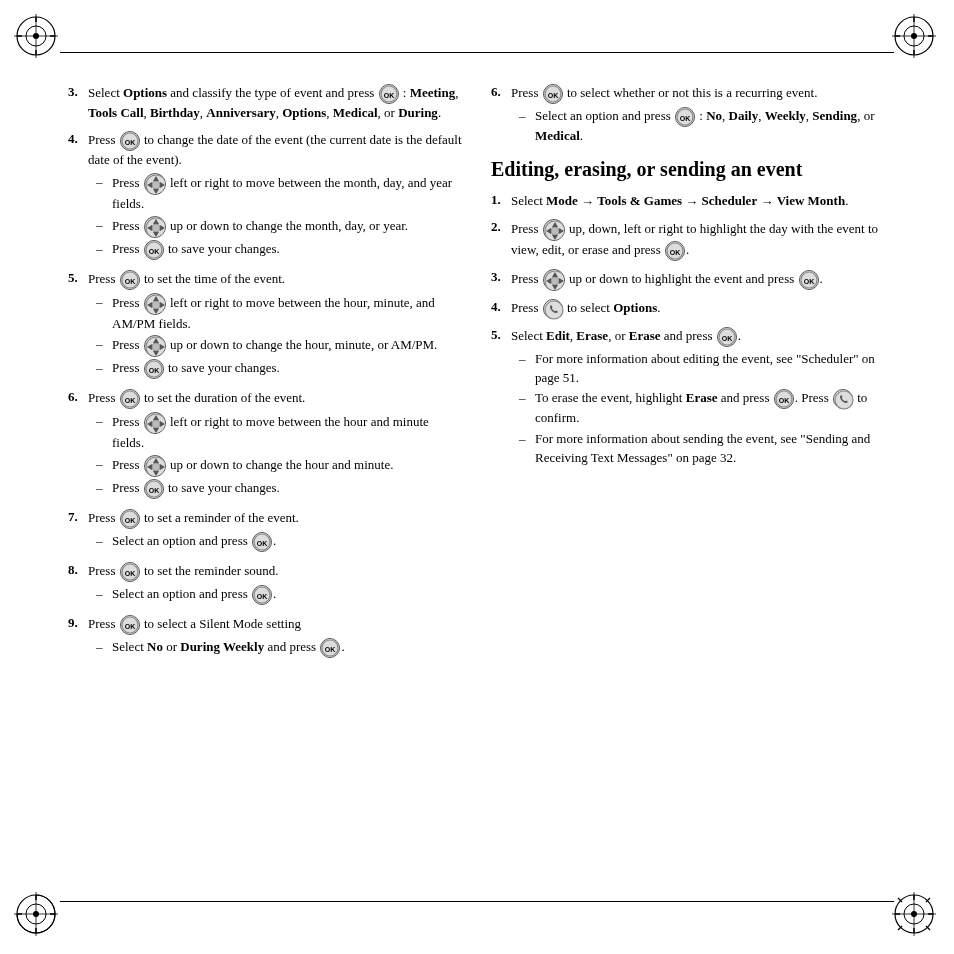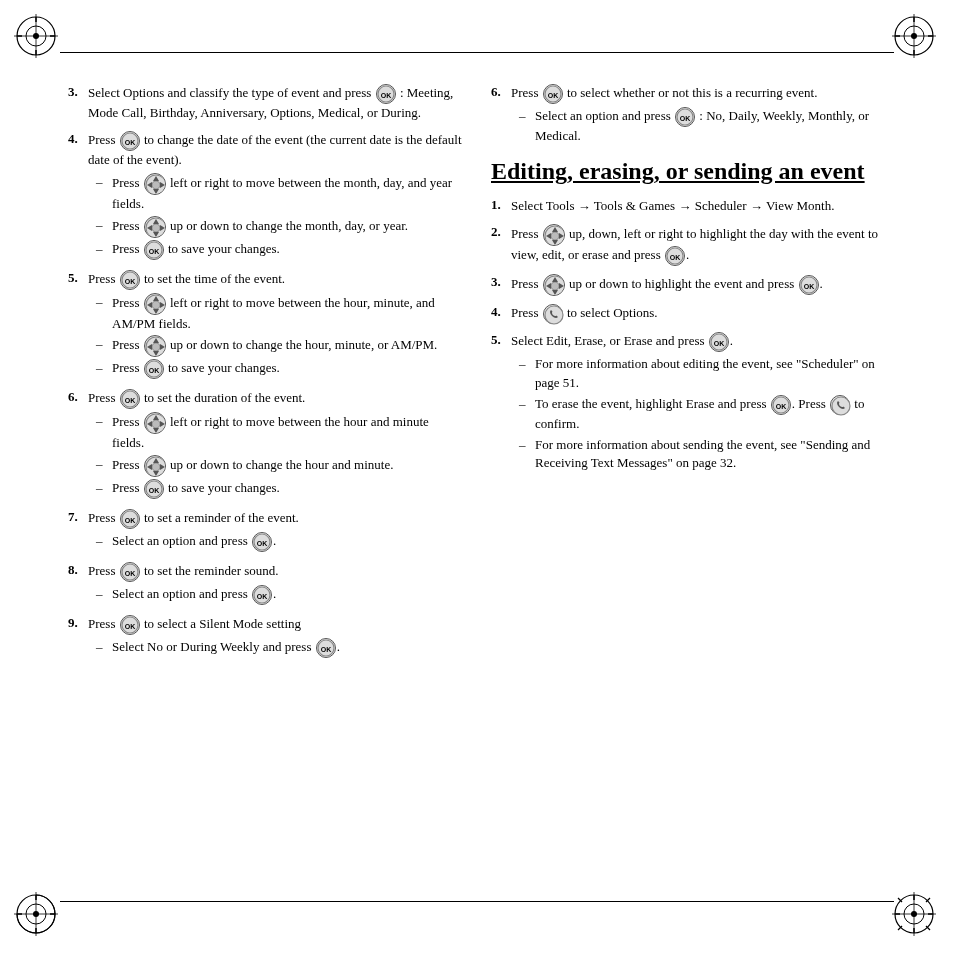--- a/index.html
+++ b/index.html
@@ -137,26 +137,25 @@
     }
 
     .sub-content {
       flex: 1;
       font-size: 13px;
       line-height: 1.45;
     }
 
     
     .section-heading {
-      font-size: 24px;
+      font-size: 20px;
       font-weight: bold;
       margin-bottom: 10px;
       margin-top: 4px;
       line-height: 1.3;
-      text-decoration: underline;
     }
 
     
     .btn-ok {
       display: inline-block;
       width: 20px;
       height: 20px;
       border-radius: 50%;
       border: 1.5px solid #555;
       background: #e8e8e8;
@@ -197,21 +196,21 @@
       border-radius: 50%;
       border: 1.5px solid #555;
       background: #e8e8e8;
       vertical-align: middle;
       margin: 0 1px;
       text-align: center;
       line-height: 18px;
       font-size: 10px;
     }
 
-    b { font-weight: normal; }
+    b { font-weight: bold; }
   </style>
 </head>
 <body>
 
 <div class="page">
 
   <div class="header-text"></div>
   <div class="header-line"></div>
   <div class="footer-line"></div>
   <div class="footer-left"></div>
@@ -279,21 +278,21 @@
   </div>
 
   <div class="content">
 
     <div class="col-left" id="left-col">
         <div class="list-item">
           <span class="list-num">3.</span>
           <span class="list-content">Select <b>Options</b> and classify the type of event and press <span class="btn-ok"><svg width="18" height="18" viewBox="0 0 18 18">
                 <circle cx="9" cy="9" r="8" fill="#ddd" stroke="#888" stroke-width="1.2"></circle>
                 <text x="9" y="13" text-anchor="middle" font-size="7" font-family="Arial" font-weight="bold" fill="#000">OK</text>
-              </svg></span> : <b>Meeting</b>, <b>Mode Call</b>, <b>Birthday</b>, <b>Anniversary</b>, <b>Options</b>, <b>Medical</b>, or <b>During</b>.</span>
+              </svg></span> : <b>Meeting</b>, <b>Tools Call</b>, <b>Birthday</b>, <b>Anniversary</b>, <b>Options</b>, <b>Medical</b>, or <b>During</b>.</span>
         </div>
         <div class="list-item">
           <span class="list-num">4.</span>
           <span class="list-content">Press <span class="btn-ok"><svg width="18" height="18" viewBox="0 0 18 18">
                 <circle cx="9" cy="9" r="8" fill="#ddd" stroke="#888" stroke-width="1.2"></circle>
                 <text x="9" y="13" text-anchor="middle" font-size="7" font-family="Arial" font-weight="bold" fill="#000">OK</text>
               </svg></span> to change the date of the event (the current date is the default date of the event).<div class="sub-list">
               <div class="sub-item">
                 <span class="sub-dash">–</span>
                 <span class="sub-content">Press <span class="btn-nav"><svg width="22" height="22" viewBox="0 0 22 22">
@@ -451,28 +450,28 @@
           <span class="list-num">6.</span>
           <span class="list-content">Press <span class="btn-ok"><svg width="18" height="18" viewBox="0 0 18 18">
                 <circle cx="9" cy="9" r="8" fill="#ddd" stroke="#888" stroke-width="1.2"></circle>
                 <text x="9" y="13" text-anchor="middle" font-size="7" font-family="Arial" font-weight="bold" fill="#000">OK</text>
               </svg></span> to select whether or not this is a recurring event.<div class="sub-list">
               <div class="sub-item">
                 <span class="sub-dash">–</span>
                 <span class="sub-content">Select an option and press <span class="btn-ok"><svg width="18" height="18" viewBox="0 0 18 18">
                       <circle cx="9" cy="9" r="8" fill="#ddd" stroke="#888" stroke-width="1.2"></circle>
                       <text x="9" y="13" text-anchor="middle" font-size="7" font-family="Arial" font-weight="bold" fill="#000">OK</text>
-                    </svg></span> : <b>No</b>, <b>Daily</b>, <b>Weekly</b>, <b>Monthly</b>, or <b>Medical</b>.</span>
+                    </svg></span> : <b>No</b>, <b>Daily</b>, <b>Weekly</b>, <b>Sending</b>, or <b>Medical</b>.</span>
               </div>
             </div></span>
         </div>
         <div class="section-heading">Editing, erasing, or sending an event</div>
         <div class="list-item">
           <span class="list-num">1.</span>
-          <span class="list-content">Select <b>Tools</b> → <b>Tools &amp; Games</b> → <b>Scheduler</b> → <b>View Month</b>.</span>
+          <span class="list-content">Select <b>Mode</b> → <b>Tools &amp; Games</b> → <b>Scheduler</b> → <b>View Month</b>.</span>
         </div>
         <div class="list-item">
           <span class="list-num">2.</span>
           <span class="list-content">Press <span class="btn-nav"><svg width="22" height="22" viewBox="0 0 22 22">
                 <circle cx="11" cy="11" r="10" fill="#ddd" stroke="#888" stroke-width="1.2"></circle>
                 <circle cx="11" cy="11" r="4" fill="#bbb" stroke="#888" stroke-width="0.8"></circle>
                 <polygon points="11,2 8,7 14,7" fill="#555"></polygon>
                 <polygon points="11,20 8,15 14,15" fill="#555"></polygon>
                 <polygon points="2,11 7,8 7,14" fill="#555"></polygon>
                 <polygon points="20,11 15,8 15,14" fill="#555"></polygon>

